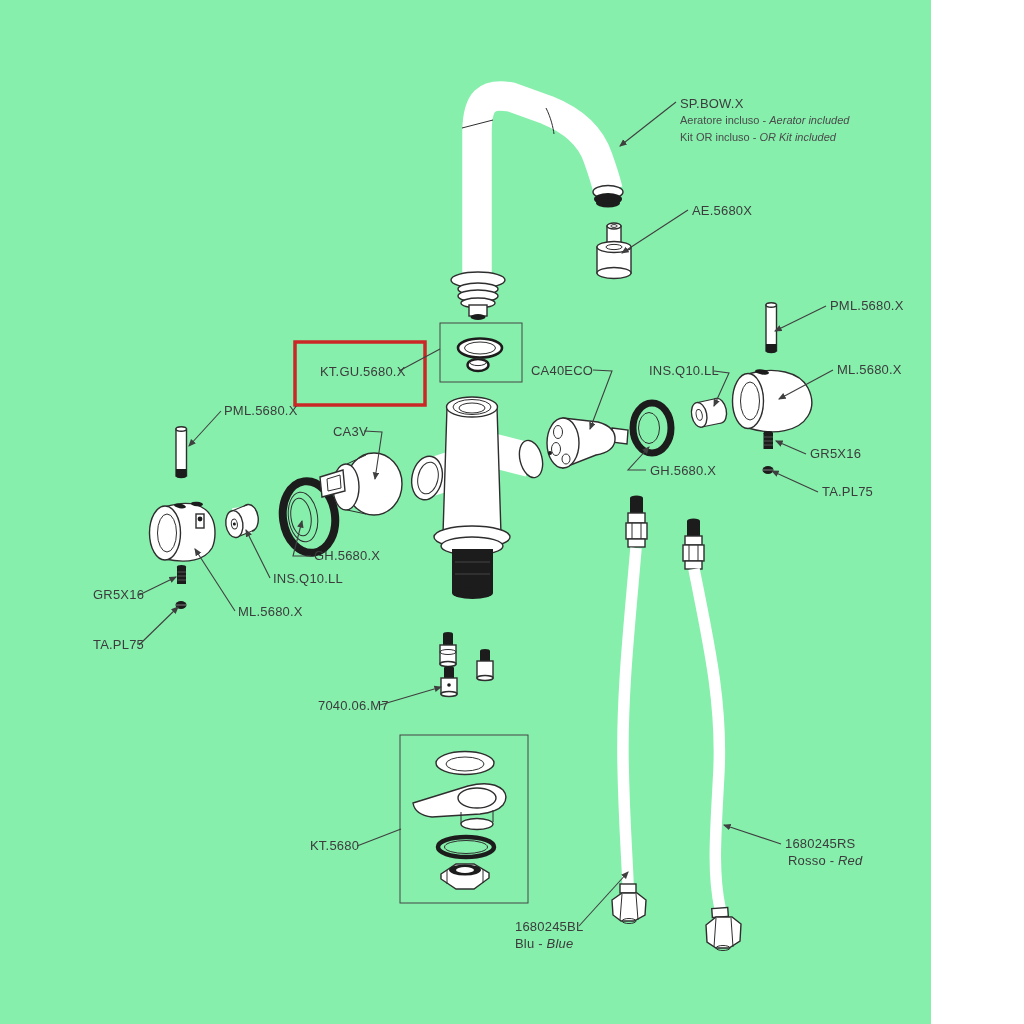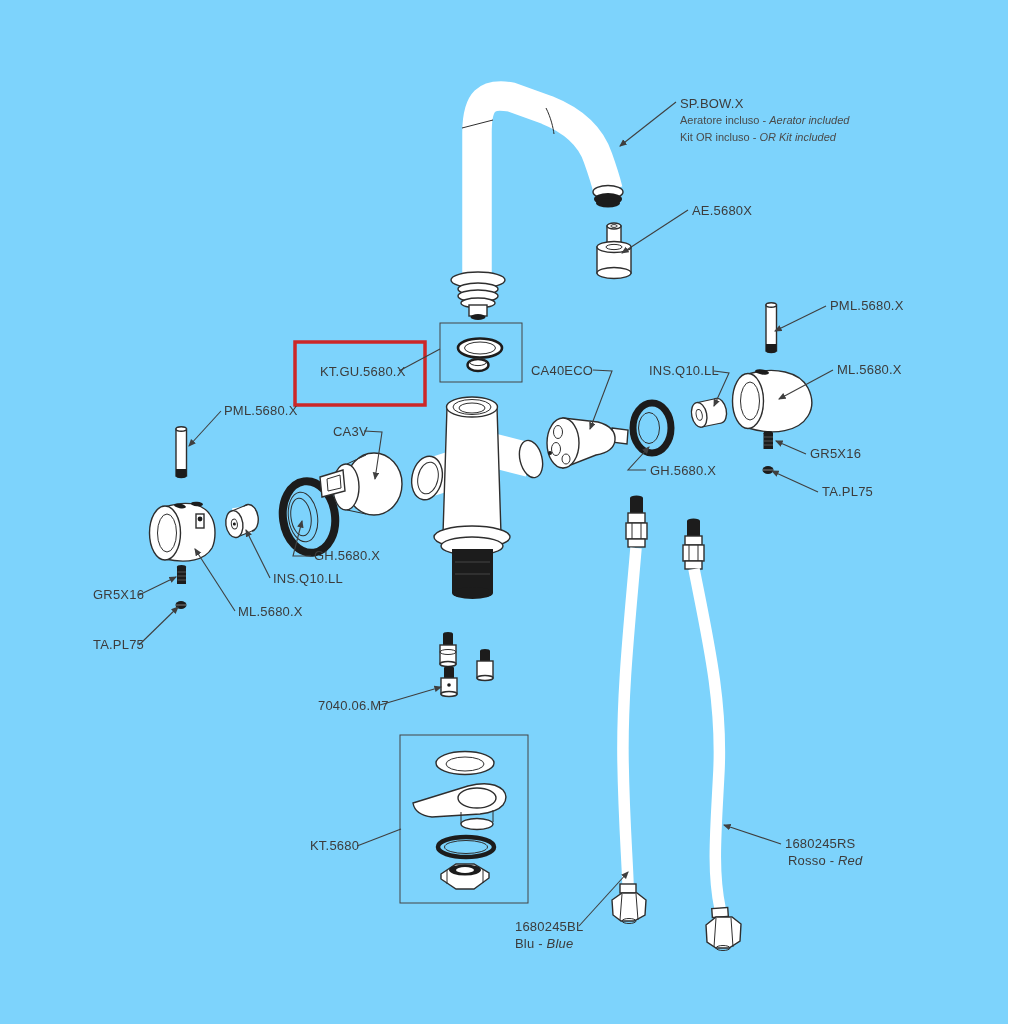--- a/index.html
+++ b/index.html
@@ -1,16 +1,16 @@
 <!DOCTYPE html>
 <html><head>
 <meta charset="utf-8">
 <style>
   html,body{margin:0;padding:0;background:#ffffff;}
-  .stage{position:relative;width:1008px;height:1024px;background:#7dd3fc;overflow:hidden;}
+  .stage{position:relative;width:931px;height:1024px;background:#86efac;overflow:hidden;}
   svg{display:block;}
   text{font-family:"Liberation Sans","DejaVu Sans",sans-serif;fill:#3c3c3c;}
   .code{font-size:13px;letter-spacing:.2px;}
   .note{font-size:11px;fill:#4a4a4a;}
   .it{font-style:italic;}
   .ln{stroke:#2e2e2e;stroke-width:1.4;fill:none;}
   .lnthin{stroke:#2e2e2e;stroke-width:1;fill:none;}
   .wfill{fill:#ffffff;stroke:#2e2e2e;stroke-width:1.4;}
   .dk{fill:#1c1c1c;stroke:none;}
   .leader{stroke:#3f3f3f;stroke-width:1.1;fill:none;}

